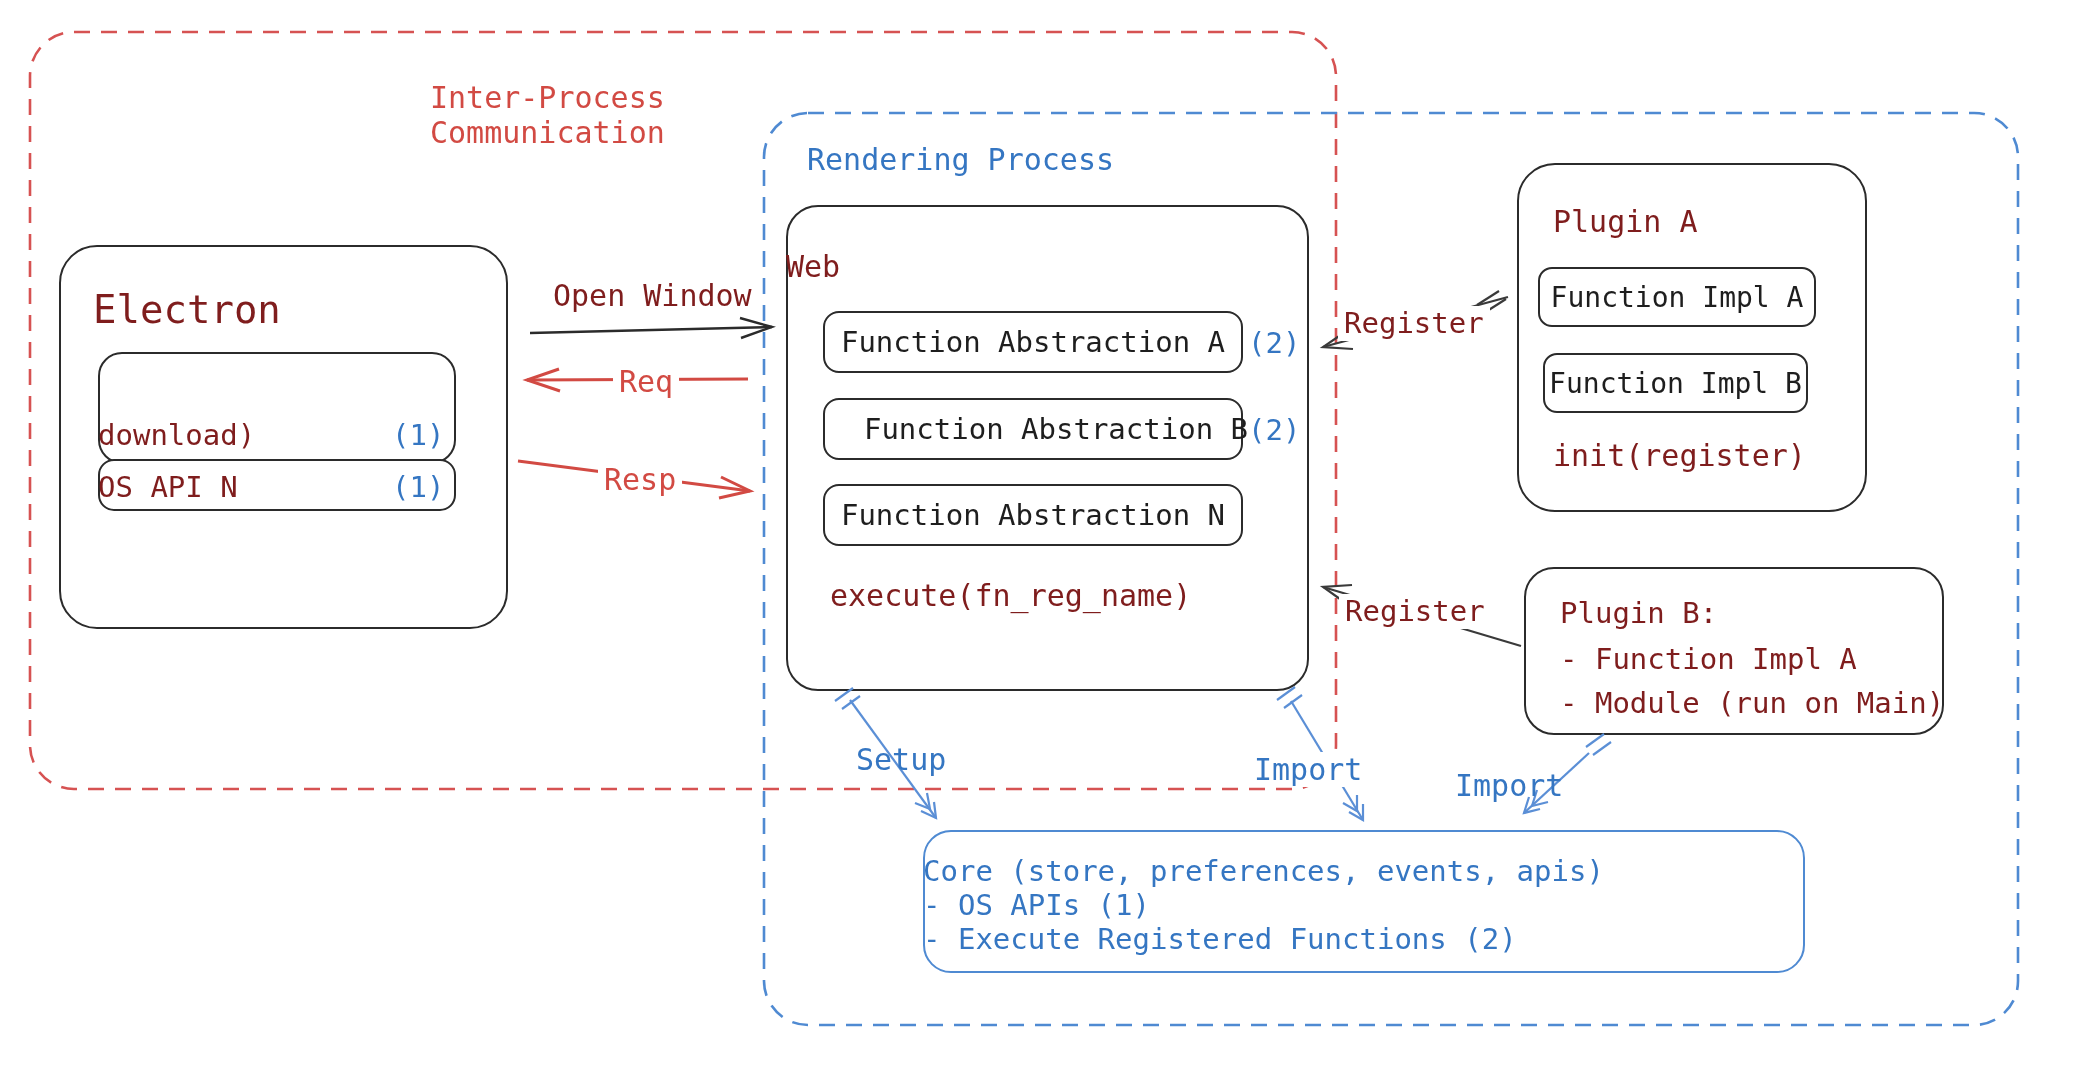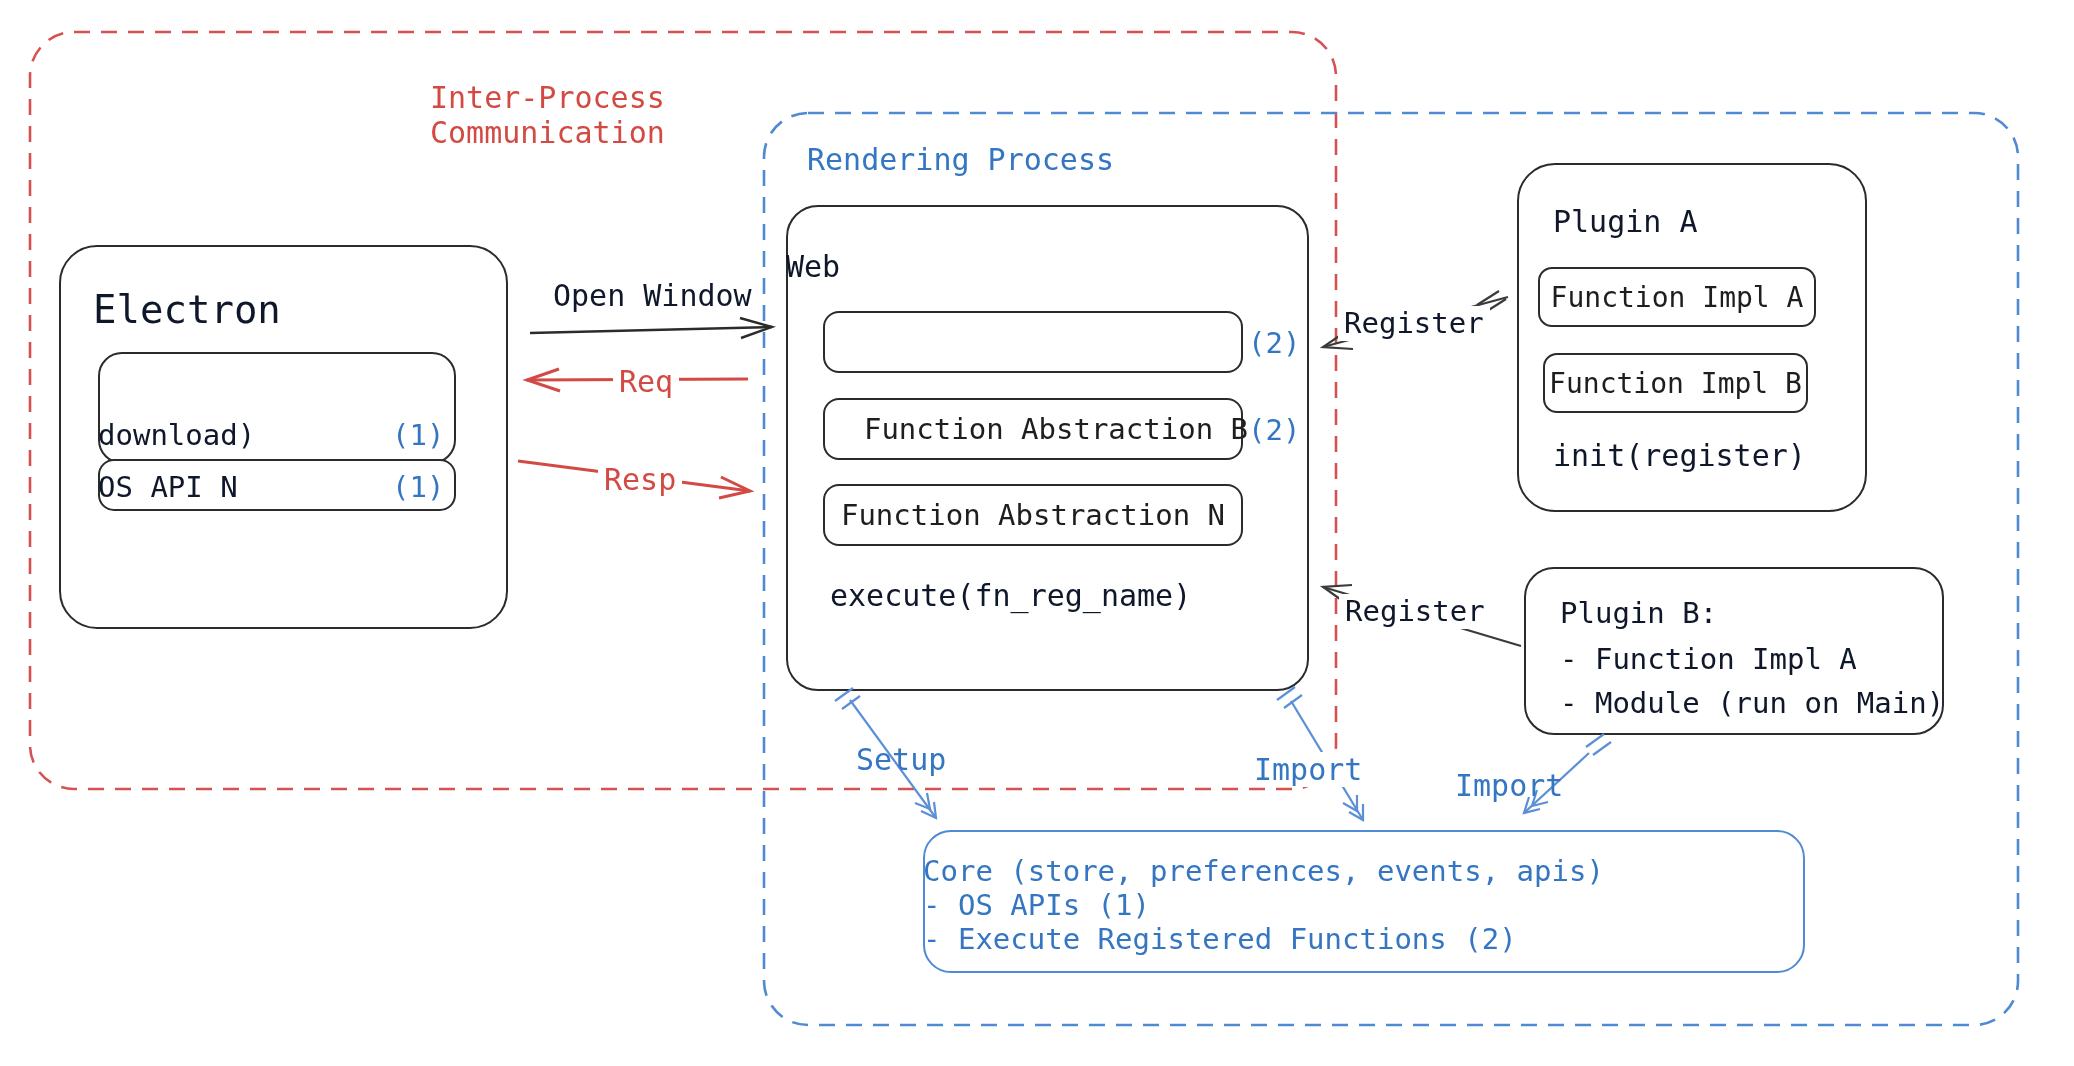--- a/index.html
+++ b/index.html
@@ -18,21 +18,21 @@
     background:#ffffff;
     border:2.5px solid #2b2b2b;
     box-sizing:border-box;
   }
   .box.blue{border-color:#4f8ad2;}
   .lbl{
     position:absolute;
     white-space:pre-line;
     font-size:29px;
     line-height:35px;
-    color:#0f172a;
+    color:#7f1d1d;
   }
   .lbl.center{text-align:left;}
   .red{color:#d24a43;}
   .blue{color:#3576c2;}
   .wbg{background:#ffffff;padding:0 6px;}
   .badge{position:absolute;font-size:29px;color:#3576c2;}
   .flexc{display:flex;align-items:center;justify-content:center;font-size:29px;}
 </style>
 </head>
 <body>
@@ -119,20 +119,21 @@
 Communication</div>
   <div class="lbl blue" style="left:807px;top:142px;font-size:30px;">Rendering Process</div>
 
   <div class="lbl" style="left:93px;top:292px;font-size:39px;">Electron</div>
   <div class="lbl center" style="left:98px;top:418px;width:300px;">download)</div>
   <div class="badge" style="left:392px;top:418px;">(1)</div>
   <div class="lbl center" style="left:98px;top:470px;width:300px;">OS API N</div>
   <div class="badge" style="left:392px;top:470px;">(1)</div>
 
   <div class="lbl center" style="left:786px;top:249px;width:523px;font-size:30px;">Web</div>
+  <div class="flexc" style="position:absolute;left:823px;top:311px;width:420px;height:62px;">Function Abstraction A</div>
   <div class="badge" style="left:1248px;top:326px;">(2)</div>
   <div class="flexc" style="position:absolute;left:804px;top:398px;width:504px;height:62px;">Function Abstraction B</div>
   <div class="badge" style="left:1248px;top:413px;">(2)</div>
   <div class="flexc" style="position:absolute;left:823px;top:484px;width:420px;height:62px;">Function Abstraction N</div>
   <div class="lbl" style="left:830px;top:578px;font-size:30px;">execute(fn_reg_name)</div>
 
   <div class="lbl" style="left:1553px;top:204px;font-size:30px;">Plugin A</div>
   <div class="flexc" style="position:absolute;left:1538px;top:267px;width:278px;height:60px;font-size:28px;">Function Impl A</div>
   <div class="flexc" style="position:absolute;left:1543px;top:353px;width:265px;height:60px;font-size:28px;">Function Impl B</div>
   <div class="lbl" style="left:1553px;top:438px;font-size:30px;">init(register)</div>

